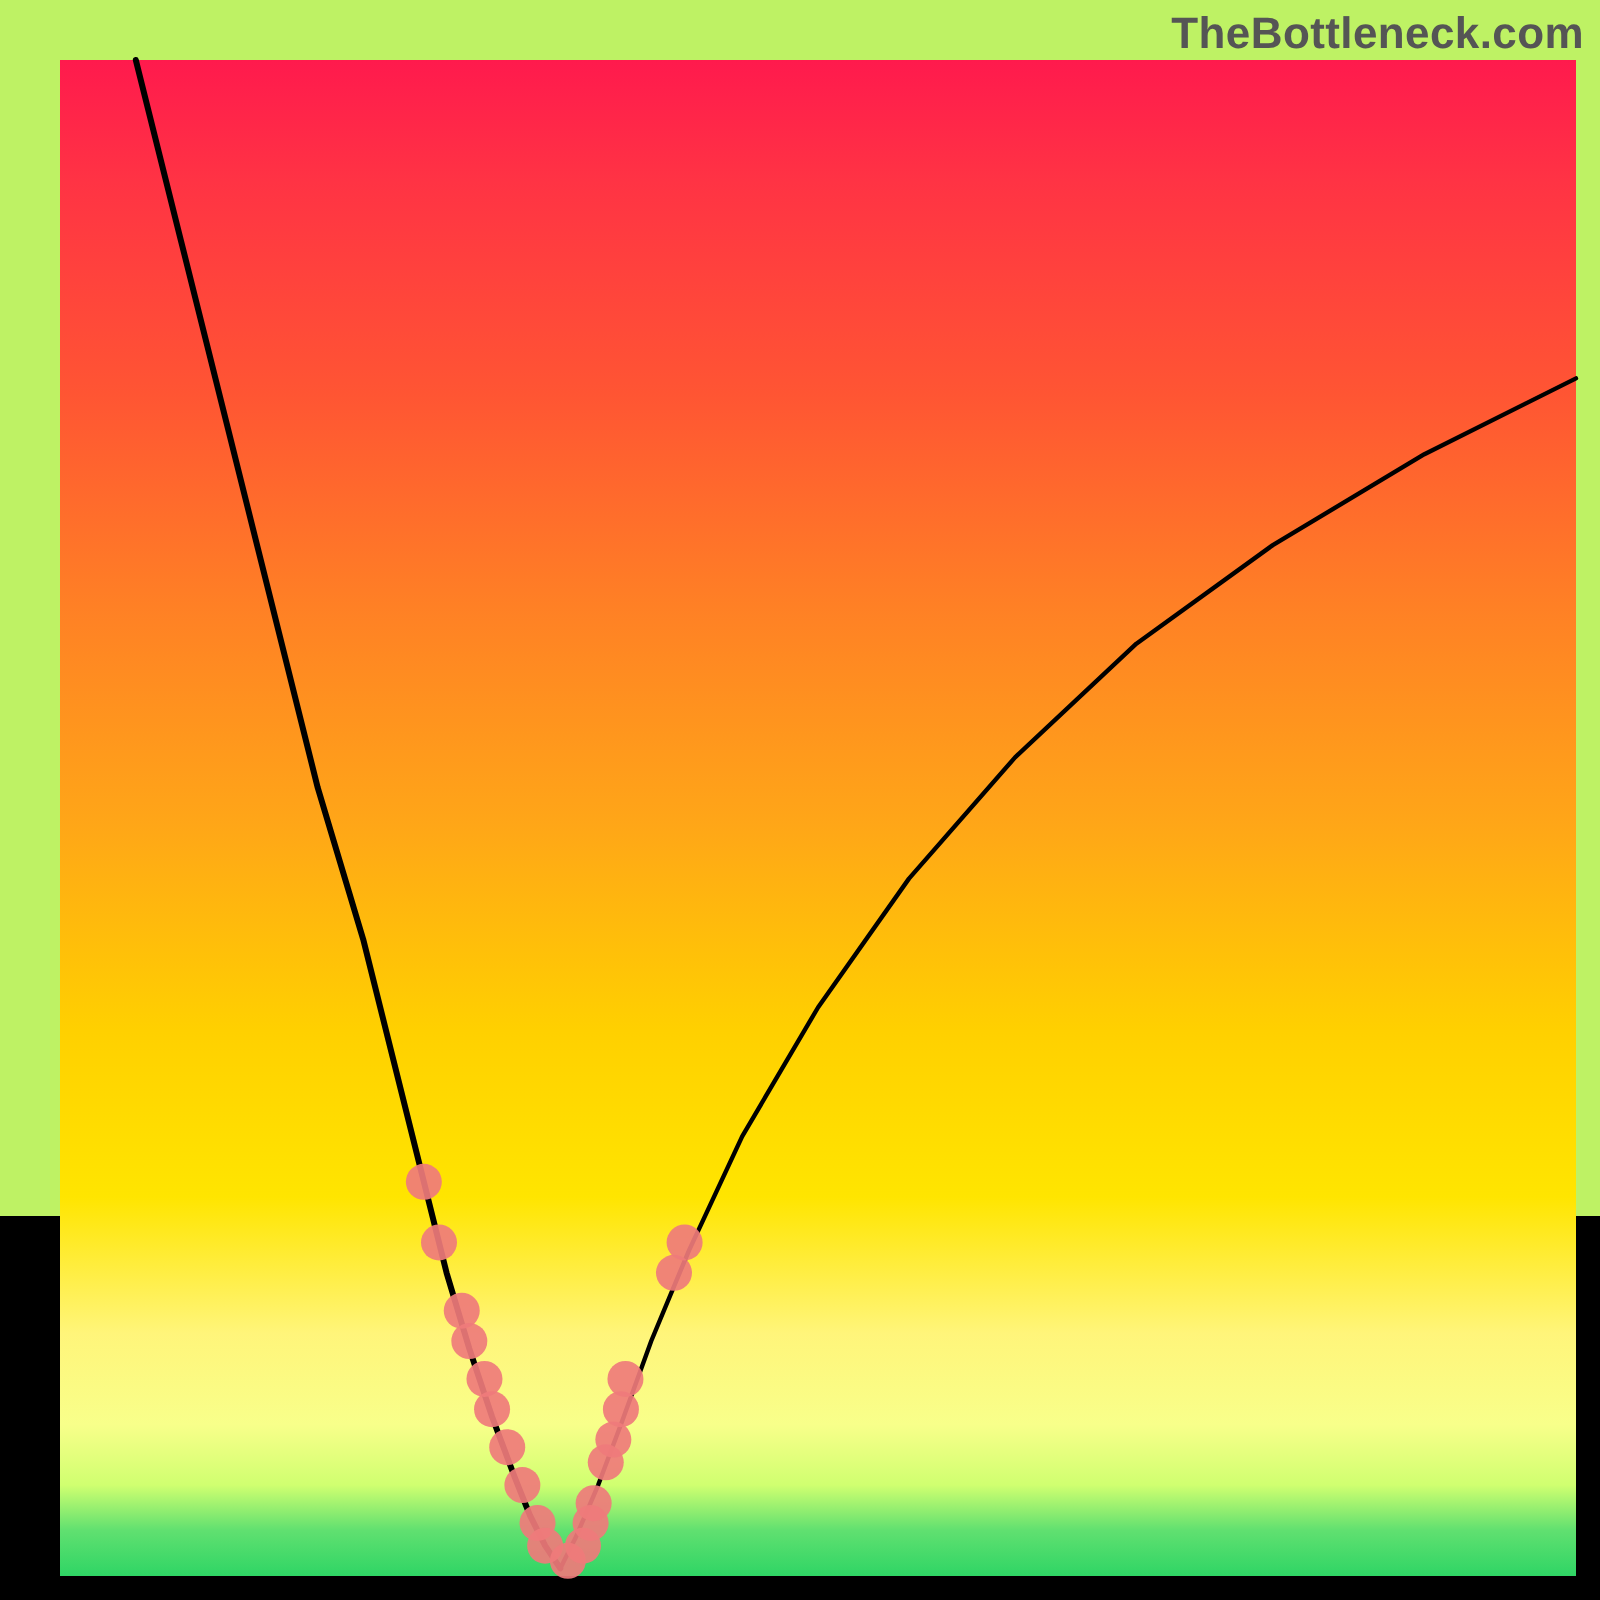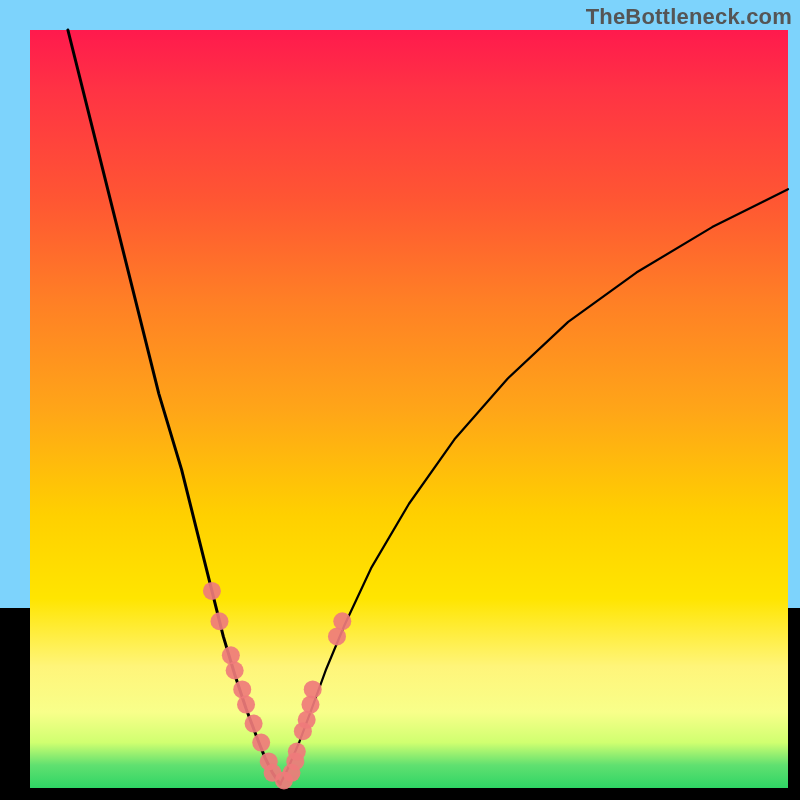--- a/index.html
+++ b/index.html
@@ -7,21 +7,21 @@
     padding: 0;
     width: 800px;
     height: 800px;
     overflow: hidden;
     background: #000;
     font-family: Arial, Helvetica, sans-serif;
   }
   .frame {
     width: 800px;
     height: 608px;
-    background: #7dd3fc;
+    background: #bef264;
     position: relative;
   }
   .plot-area {
     position: absolute;
     left: 30px;
     top: 30px;
     width: 758px;
     height: 758px;
     
     background: linear-gradient(

